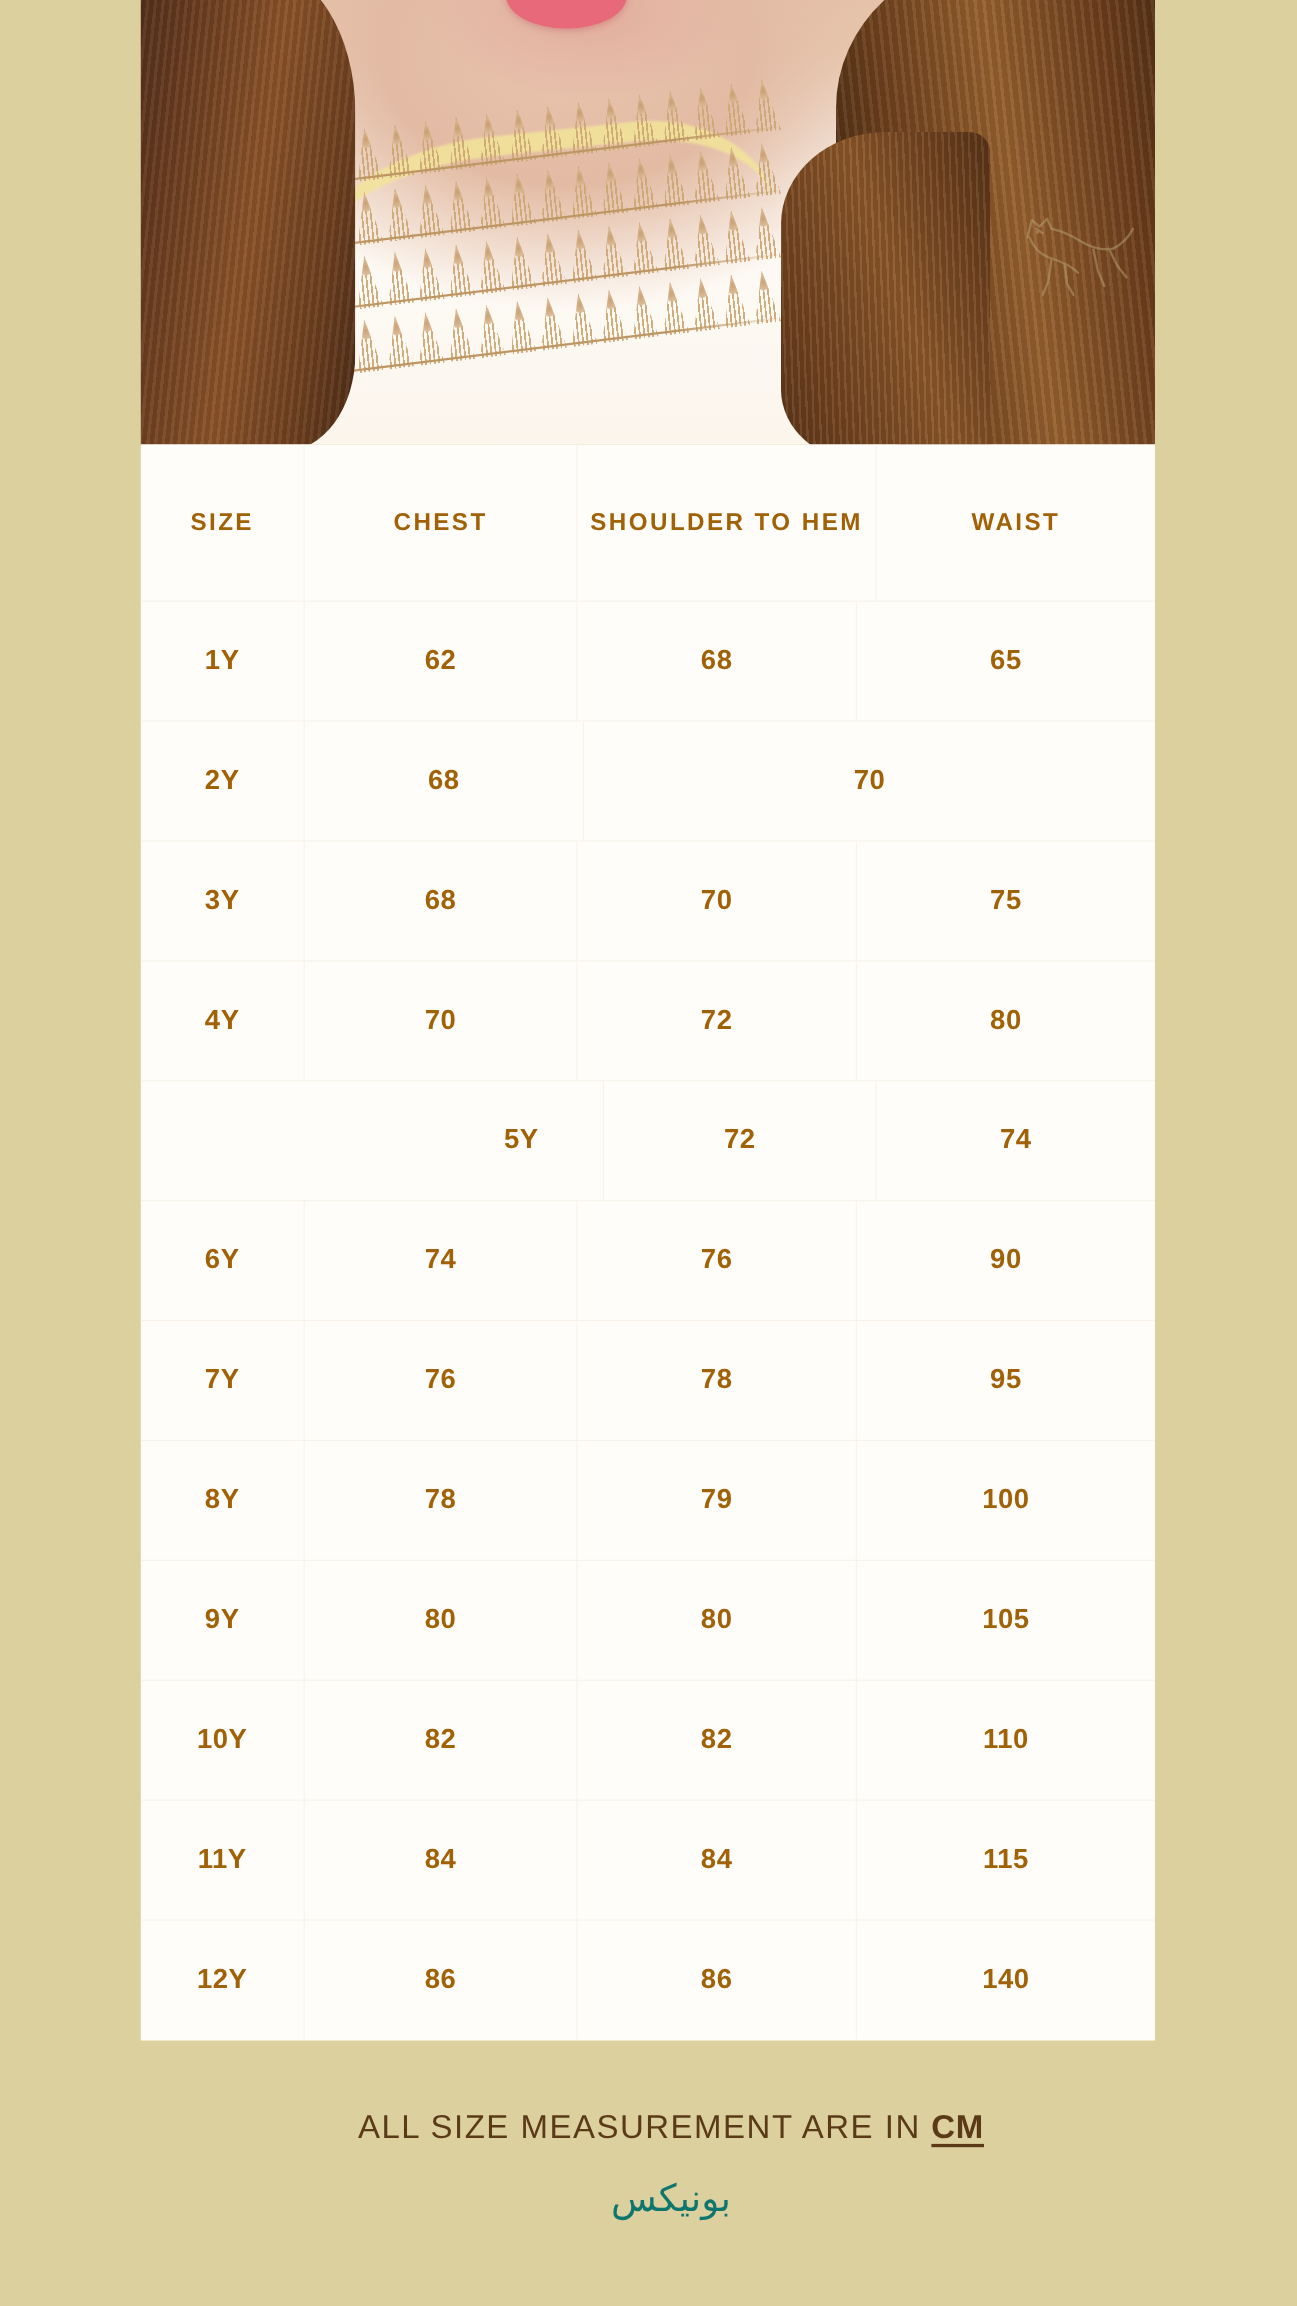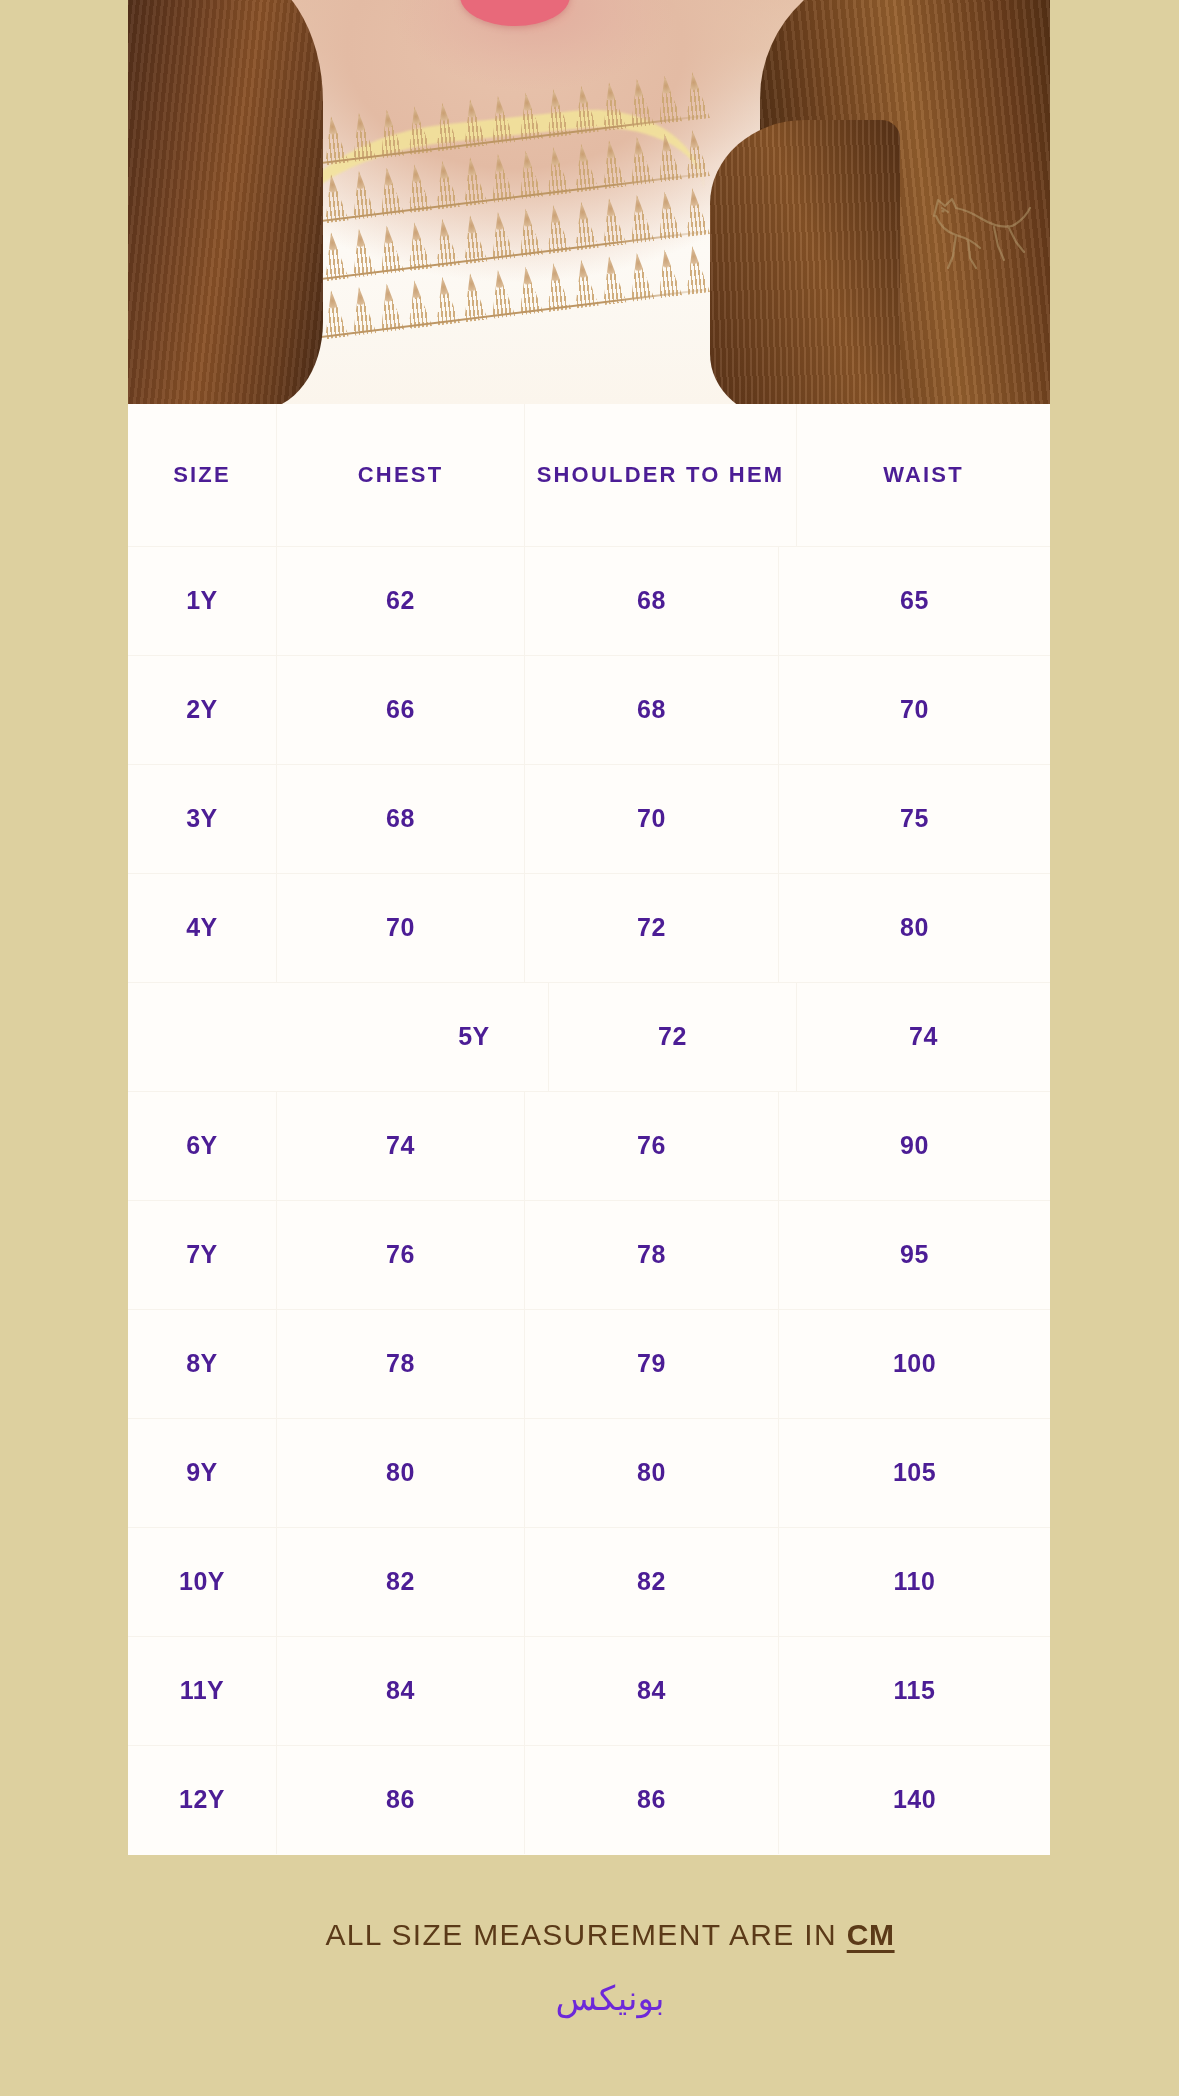--- a/index.html
+++ b/index.html
@@ -97,21 +97,21 @@
     position:absolute; left:128px; top:404px; width:922px; height:1451px;
     background:#fffdfa;
     display:flex; flex-direction:column;
   }
   .row { display:flex; flex:0 0 auto; }
   .row.head { height:142px; }
   .row.body { height:109px; border-top:1px solid #f7f3ec;justify-content:flex-end; }
   .cell {
     display:flex; align-items:center; justify-content:center;
     text-align:center;
-    color:#4c1d95;
+    color:#a16207;
     font-weight:700;
     letter-spacing:.06em;
     padding:4px 8px;
     line-height:1.35;
   }
   .cell + .cell { border-left:1px solid #f7f3ec; }
   .c-size  { flex:0 0 148px; }
   .c-chest { flex:0 0 248px; }
   .c-waist { flex:0 0 254px; }
   .c-hem   { flex:1 1 auto; }
@@ -135,21 +135,21 @@
   .footer .note .cm {
     font-weight:700;
     text-decoration:underline;
     text-underline-offset:5px;
     text-decoration-thickness:3px;
     letter-spacing:.02em;
   }
   .footer .brand {
     margin-top:26px;
     font-size:34px;
-    color:#6d28d9;
+    color:#0f766e;
     direction:rtl;
     letter-spacing:.02em;
   }
 </style>
 </head>
 <body>
 
 <div class="page">
 
   <div class="hero">
@@ -263,21 +263,20 @@
     </div>
 
     <div class="row body">
       <div class="cell c-size">1Y</div>
       <div class="cell c-chest">62</div>
       <div class="cell c-waist">68</div>
       <div class="cell c-hem">65</div>
     </div>
     <div class="row body">
       <div class="cell c-size">2Y</div>
-      <div class="cell c-chest">66</div>
       <div class="cell c-waist">68</div>
       <div class="cell c-hem">70</div>
     </div>
     <div class="row body">
       <div class="cell c-size">3Y</div>
       <div class="cell c-chest">68</div>
       <div class="cell c-waist">70</div>
       <div class="cell c-hem">75</div>
     </div>
     <div class="row body">

